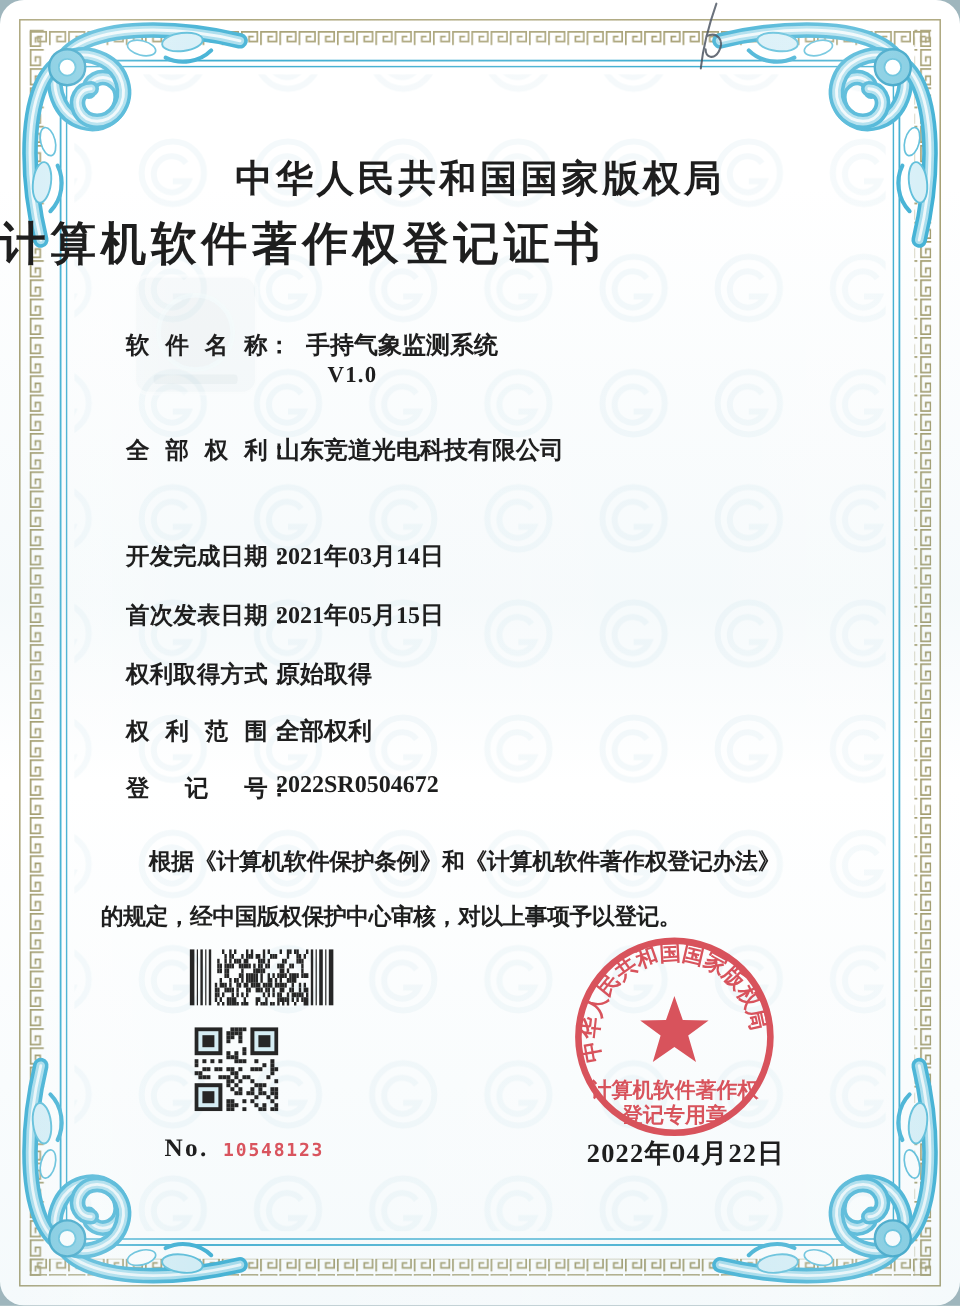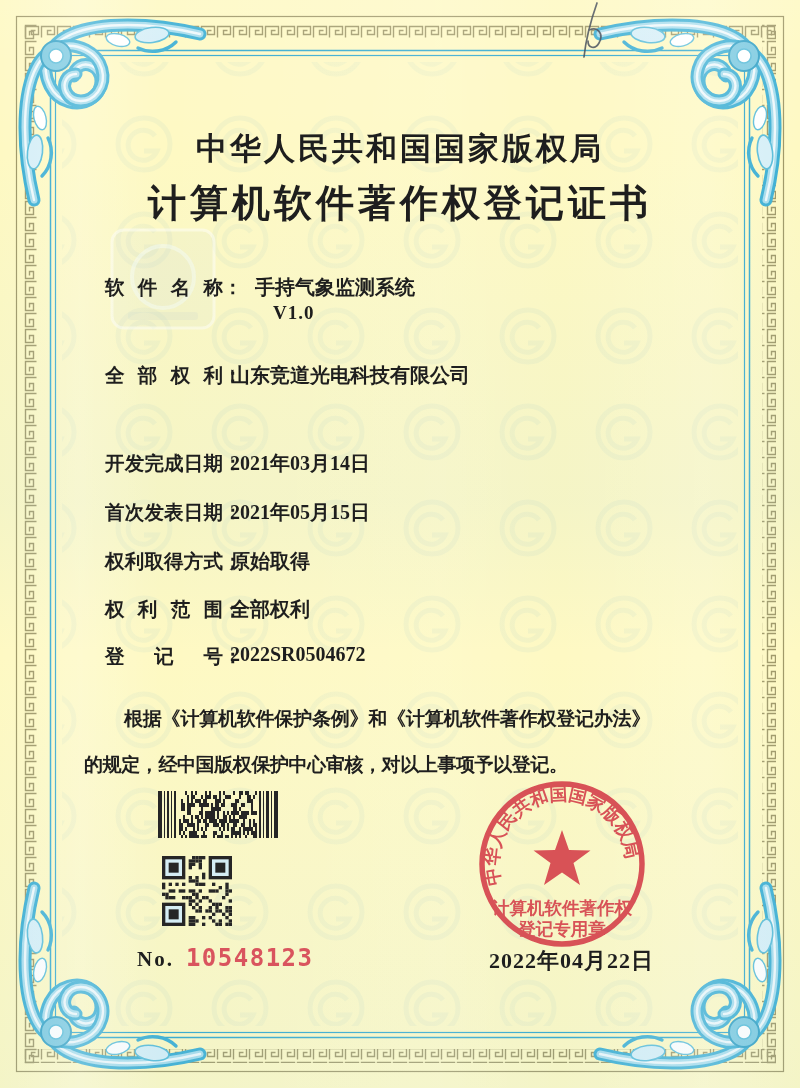--- a/index.html
+++ b/index.html
@@ -1,46 +1,47 @@
 <!DOCTYPE html>
 <html><head>
 <meta charset="utf-8">
 <style>
   html,body{margin:0;padding:0;background:#9fb6bd;}
   .sheet{
     position:relative;width:800px;height:1088px;overflow:hidden;
-    background:#fef9c3;
+    background:#ffffff;
     font-family:"Liberation Serif","DejaVu Serif",serif;
     color:#1e1e1e;
+    border-radius:20px;
   }
   .sheen{position:absolute;inset:0;pointer-events:none;
     background:
       linear-gradient(90deg, rgba(255,255,255,0) 0%, rgba(255,255,255,.20) 10%, rgba(255,255,255,0) 20%, rgba(255,255,255,.10) 55%, rgba(255,255,255,0) 70%, rgba(255,255,255,.16) 88%, rgba(255,255,255,0) 100%),
       linear-gradient(180deg, rgba(255,255,255,.12) 0%, rgba(255,255,255,0) 14%, rgba(160,205,220,.10) 46%, rgba(255,255,255,0) 60%, rgba(170,212,226,.12) 100%);
   }
   .deco{position:absolute;left:0;top:0;}
   .authority{position:absolute;top:128px;left:0;width:100%;text-align:center;
     font-size:31px;font-weight:bold;letter-spacing:3px;}
-  .cert-title{position:absolute;top:178px;left:0;width:100%;text-align:center;
+  .cert-title{position:absolute;top:178px;left:0;width:100%;
     font-size:38px;font-weight:bold;letter-spacing:4px;}
   .cert-no{position:absolute;top:240px;left:497px;font-size:15.5px;font-weight:bold;white-space:nowrap;}
   .cert-no .val{margin-left:14px;}
   .frow{position:absolute;left:105px;font-size:20px;font-weight:bold;white-space:nowrap;}
   .flabel{display:inline-block;width:118px;text-align:justify;text-align-last:justify;vertical-align:top;font-size:19.5px;}
   .fcolon{display:inline-block;vertical-align:top;font-size:19.5px;}
   .fval{position:absolute;top:0;left:125px;font-weight:600;font-size:20px;}
   .fval2{position:absolute;top:28px;left:168px;font-weight:600;font-size:19px;letter-spacing:1px;}
   .r1 .fval{left:150px;}
   .statement{position:absolute;left:84px;top:696px;width:566px;
     font-size:19px;font-weight:600;line-height:46px;letter-spacing:-0.4px;
     text-indent:40px;text-align:justify;}
   .serial{position:absolute;left:137px;top:944px;font-size:21px;white-space:nowrap;}
   .serial .pfx{font-weight:600;letter-spacing:2px;}
   .serial .num{font-family:"DejaVu Sans Mono","Liberation Mono",monospace;
-    color:#d9545e;font-size:24px;letter-spacing:1.5px;margin-left:12px;font-weight:600;}
+    color:#d9545e;font-size:15px;letter-spacing:1.5px;margin-left:12px;font-weight:600;}
   .issue-date{position:absolute;left:489px;top:946px;font-size:22px;font-weight:bold;letter-spacing:1px;}
   .barcode,.qrcode,.sealsvg{position:absolute;}
   .barcode{left:158px;top:791px;}
   .qrcode{left:162px;top:856px;}
   .sealsvg{left:452px;top:756px;opacity:.9;}
 </style>
 </head>
 <body>
 
 <div class="sheet">

